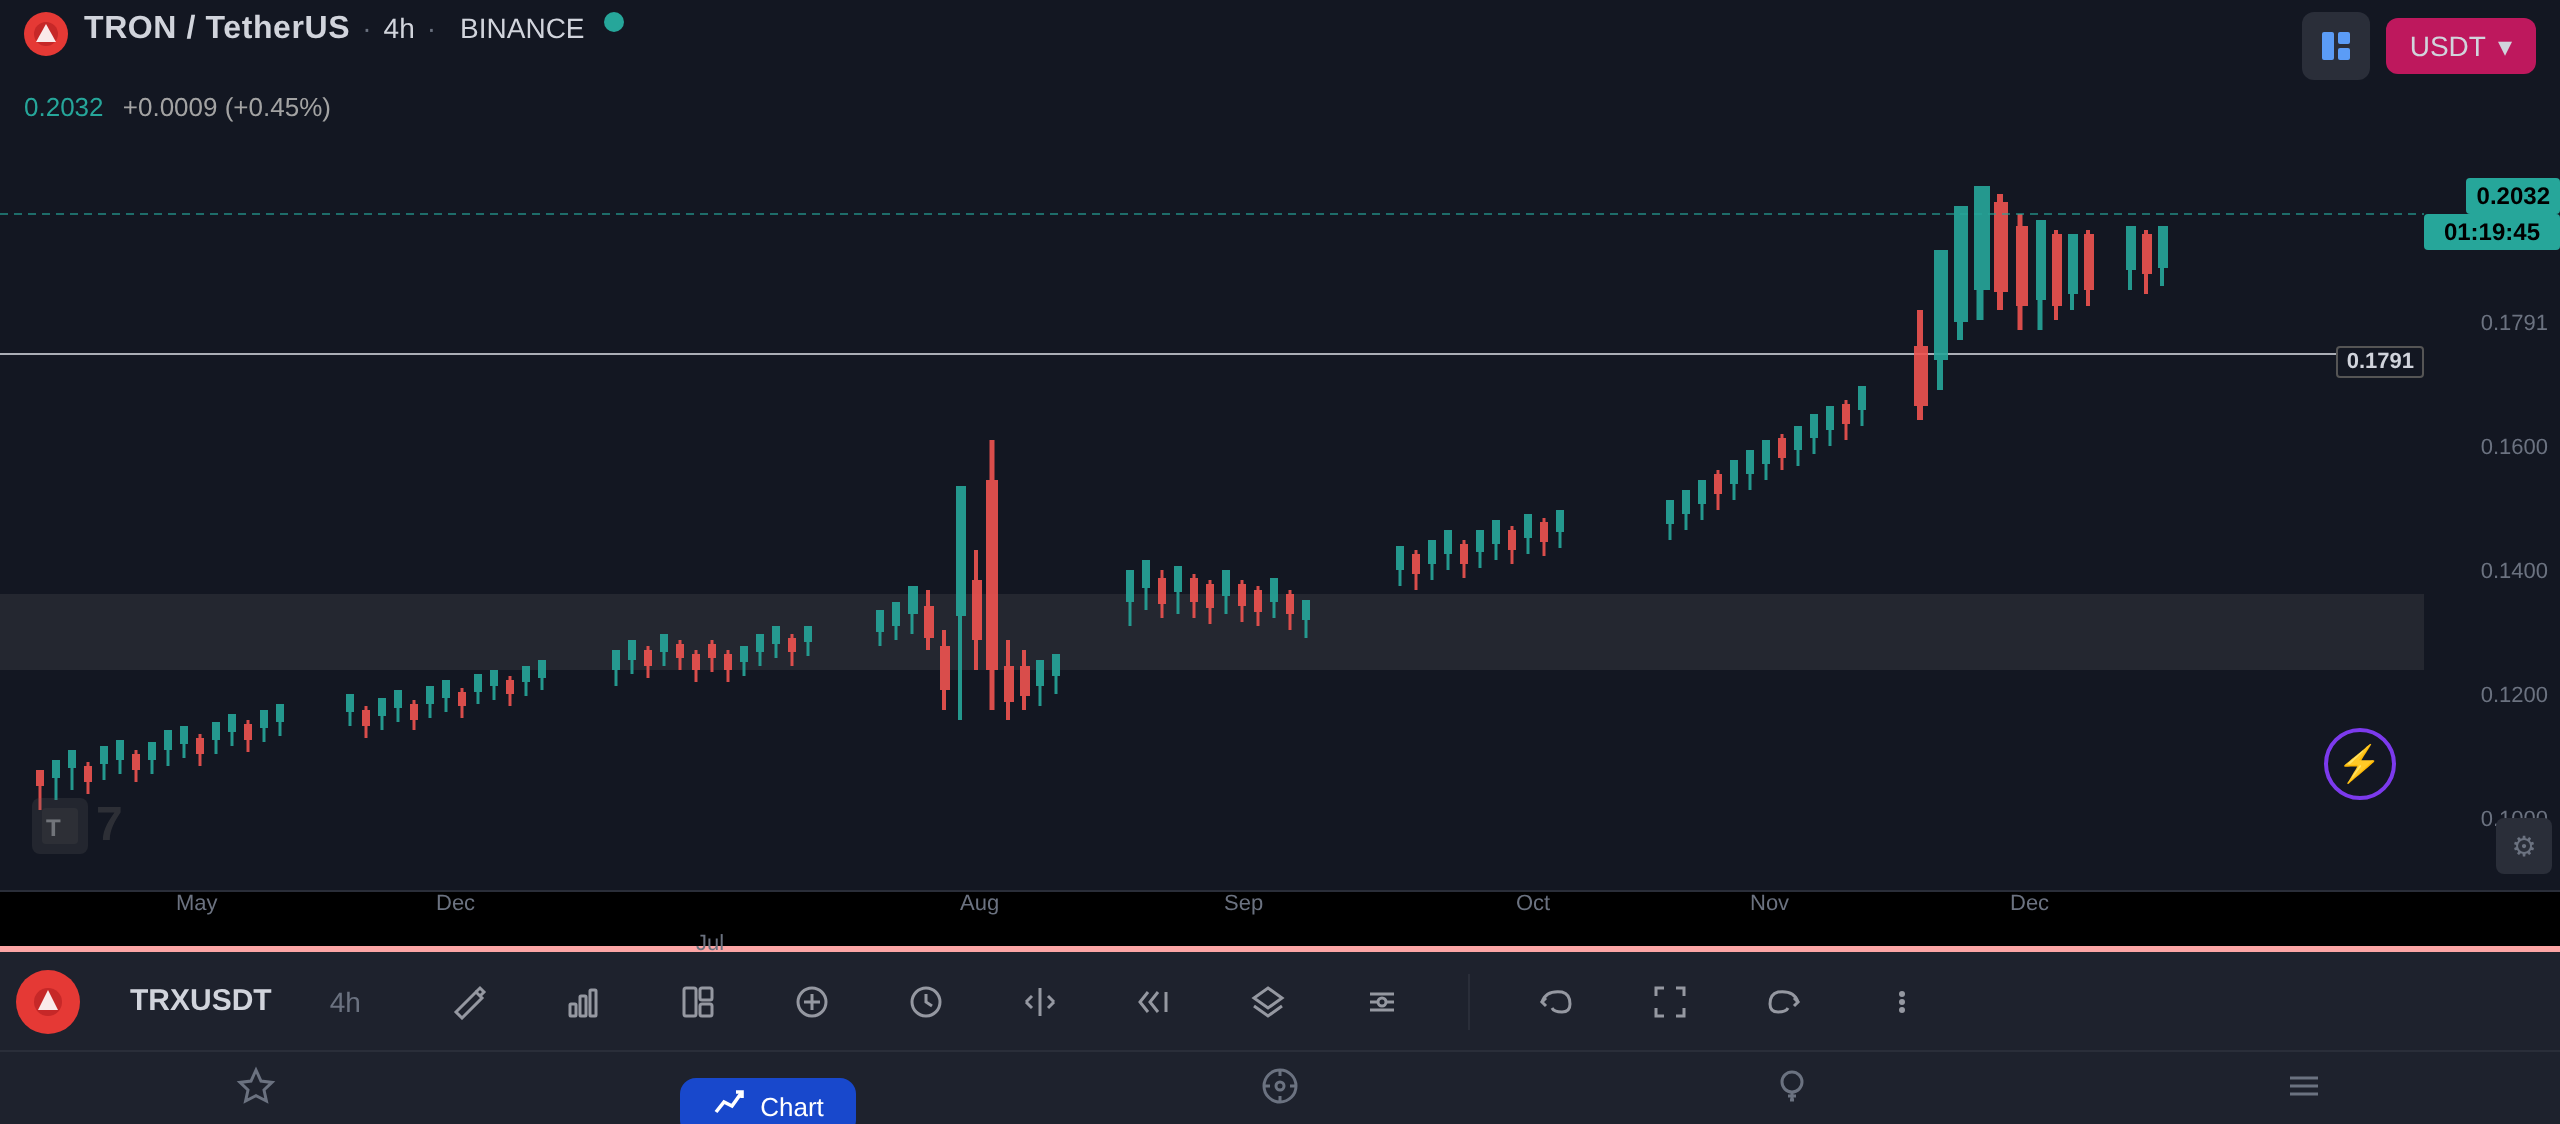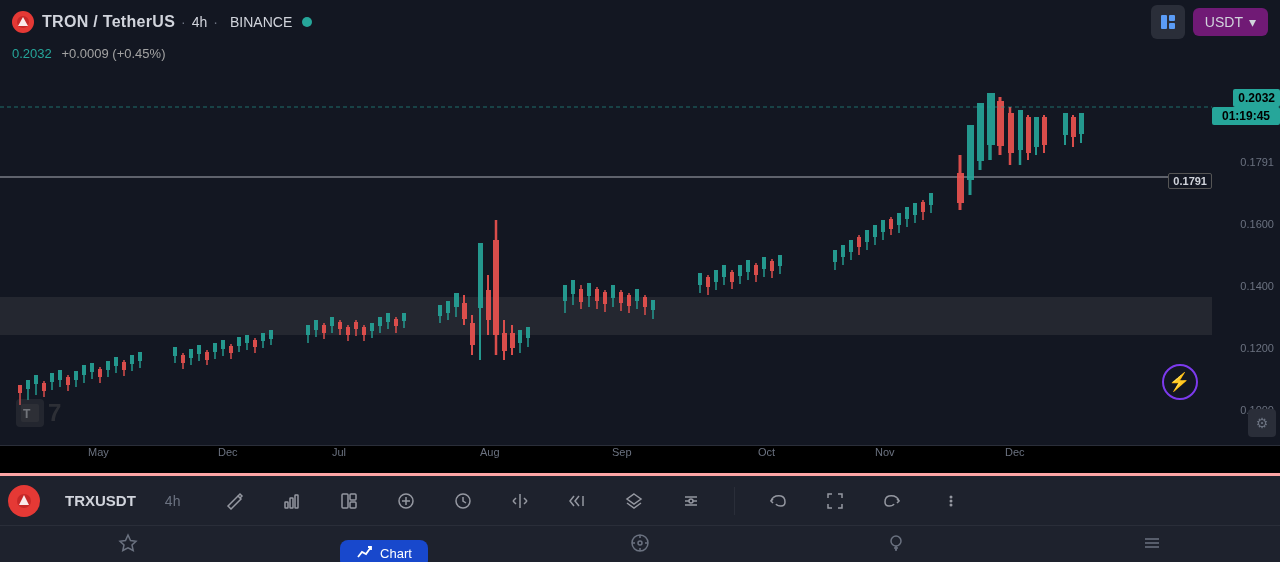--- a/index.html
+++ b/index.html
@@ -8,21 +8,21 @@
       height: 562px;
       background: #131722;
       font-family: -apple-system, BlinkMacSystemFont, 'Trebuchet MS', sans-serif;
       overflow: hidden;
       color: #d1d4dc;
     }
 
     
     .header {
       display: flex;
-      align-items: center;
+      align-items: flex-start;
       padding: 6px 12px;
       height: 44px;
       position: relative;
     }
     .symbol-logo {
       width: 22px;
       height: 22px;
       background: #e53935;
       border-radius: 50%;
       display: flex;
@@ -62,21 +62,21 @@
       background: #2a2e39;
       border-radius: 6px;
       border: none;
       display: flex;
       align-items: center;
       justify-content: center;
       cursor: pointer;
       color: #5b9cf6;
     }
     .currency-selector {
-      background: #701a75;
+      background: #be185d;
       border: none;
       border-radius: 6px;
       color: #d1d4dc;
       padding: 6px 12px;
       font-size: 14px;
       cursor: pointer;
       display: flex;
       align-items: center;
       gap: 6px;
     }
@@ -533,21 +533,21 @@
   </div>
 
   <div style="position:absolute; right:4px; bottom:8px; width:28px; height:28px; background:#2a2e39; border-radius:4px; display:flex; align-items:center; justify-content:center; cursor:pointer; color:#6b7280; font-size:14px;">
     ⚙
   </div>
 </div>
 
 <div style="position:relative; height:28px; background:#000000; border-top:1px solid #2a2e39;">
   <span class="time-label" style="left:88px;">May</span>
   <span class="time-label" style="left:218px;">Dec</span>
-  <span class="time-label" style="left:332px;">Jul</span>
+  <span class="time-label" style="left:348px;margin-top:20px;">Jul</span>
   <span class="time-label" style="left:480px;">Aug</span>
   <span class="time-label" style="left:612px;">Sep</span>
   <span class="time-label" style="left:758px;">Oct</span>
   <span class="time-label" style="left:875px;">Nov</span>
   <span class="time-label" style="left:1005px;">Dec</span>
 </div>
 
 <div class="toolbar">
   <div class="toolbar-logo">
     <svg width="16" height="16" viewBox="0 0 16 16">

